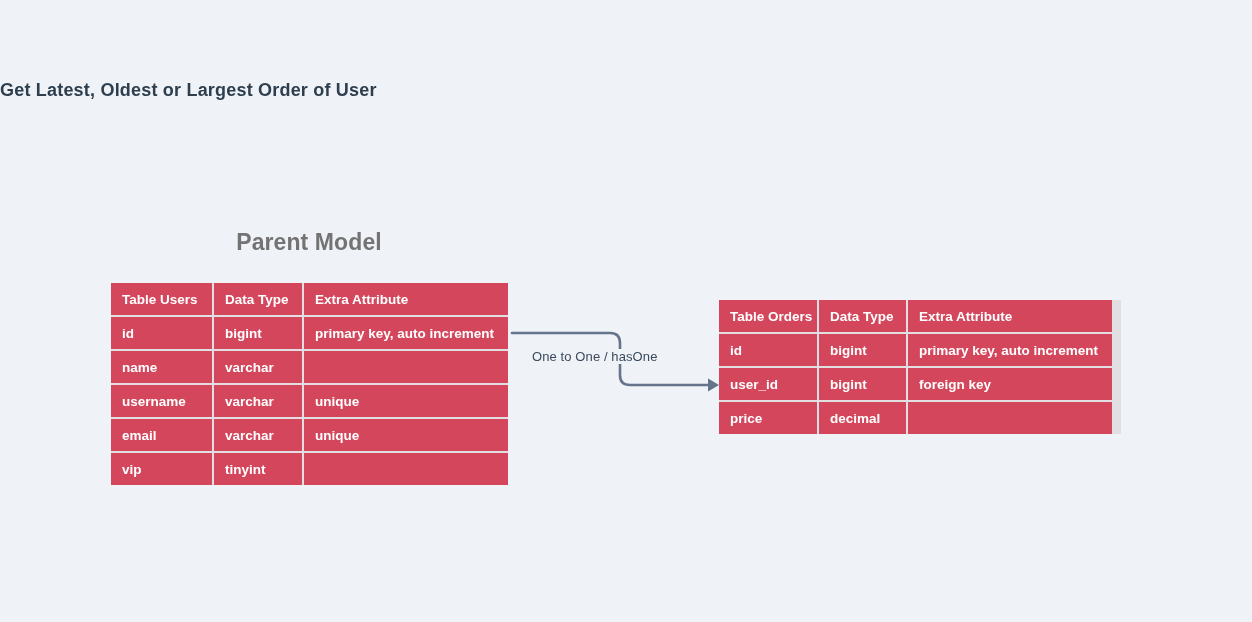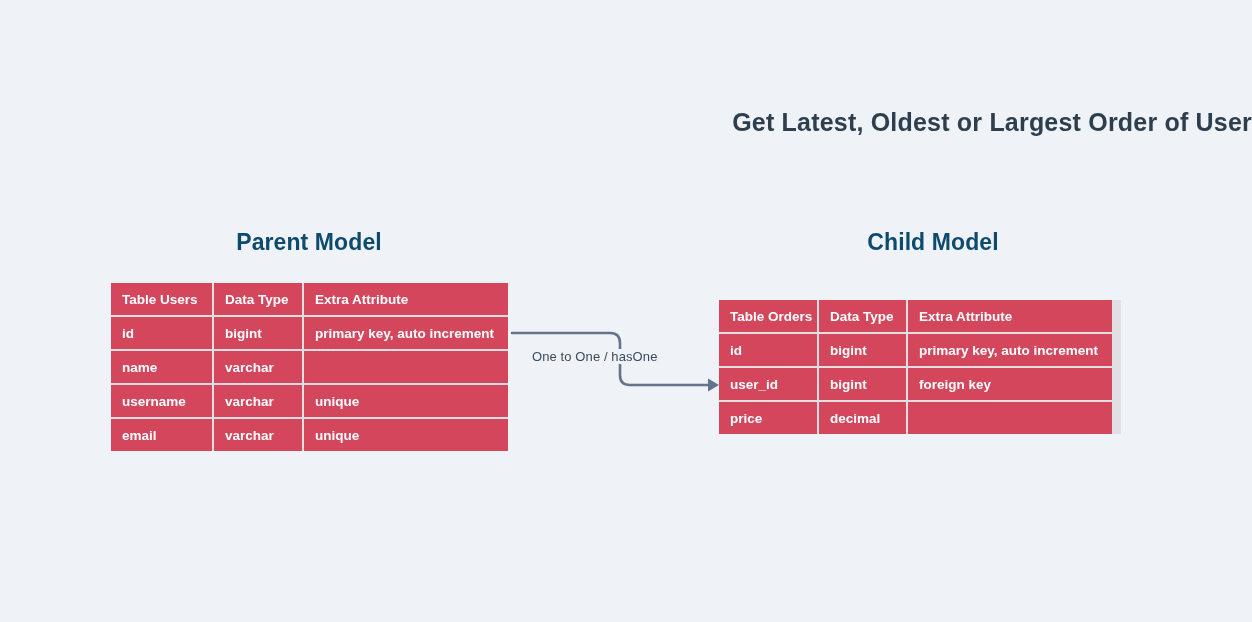--- a/index.html
+++ b/index.html
@@ -16,36 +16,36 @@
   }
 
   .canvas {
     position: absolute;
     inset: 0;
   }
 
   
   .page-title {
     position: absolute;
-    top: 108px;
+    top: 80px;
     left: 0;
     width: 1252px;
-    text-align: right;
-    font-size: 25px;
+    text-align: left;
+    font-size: 18px;
     font-weight: bold;
     color: #2d3e4e;
     letter-spacing: 0.2px;
   }
 
   
   .model-heading {
     position: absolute;
     font-size: 23px;
     font-weight: bold;
-    color: #0c4a6e;
+    color: #737373;
     text-align: center;
     letter-spacing: 0.1px;
   }
   #parent-heading {
     top: 229px;
     left: 159px;
     width: 300px;
   }
   #child-heading {
     top: 229px;
@@ -127,21 +127,20 @@
   }
 </style>
 </head>
 <body>
 
 <div class="canvas">
 
   <div class="page-title">Get Latest, Oldest or Largest Order of User</div>
 
   <div class="model-heading" id="parent-heading">Parent Model</div>
-  <div class="model-heading" id="child-heading">Child Model</div>
 
   <div class="er-table" id="parent-table">
     <div class="er-row header">
       <div class="er-cell c0">Table Users</div>
       <div class="er-cell c1">Data Type</div>
       <div class="er-cell c2">Extra Attribute</div>
     </div>
     <div class="er-row">
       <div class="er-cell c0">id</div>
       <div class="er-cell c1">bigint</div>
@@ -155,20 +154,25 @@
     <div class="er-row">
       <div class="er-cell c0">username</div>
       <div class="er-cell c1">varchar</div>
       <div class="er-cell c2">unique</div>
     </div>
     <div class="er-row">
       <div class="er-cell c0">email</div>
       <div class="er-cell c1">varchar</div>
       <div class="er-cell c2">unique</div>
     </div>
+    <div class="er-row">
+      <div class="er-cell c0">vip</div>
+      <div class="er-cell c1">tinyint</div>
+      <div class="er-cell c2"></div>
+    </div>
   </div>
 
   <div class="er-table" id="child-table">
     <div class="er-row header">
       <div class="er-cell c0">Table Orders</div>
       <div class="er-cell c1">Data Type</div>
       <div class="er-cell c2">Extra Attribute</div>
     </div>
     <div class="er-row">
       <div class="er-cell c0">id</div>

